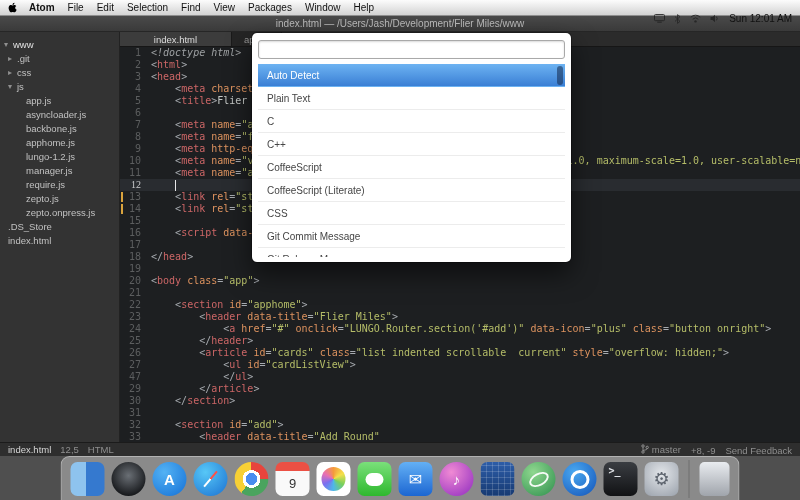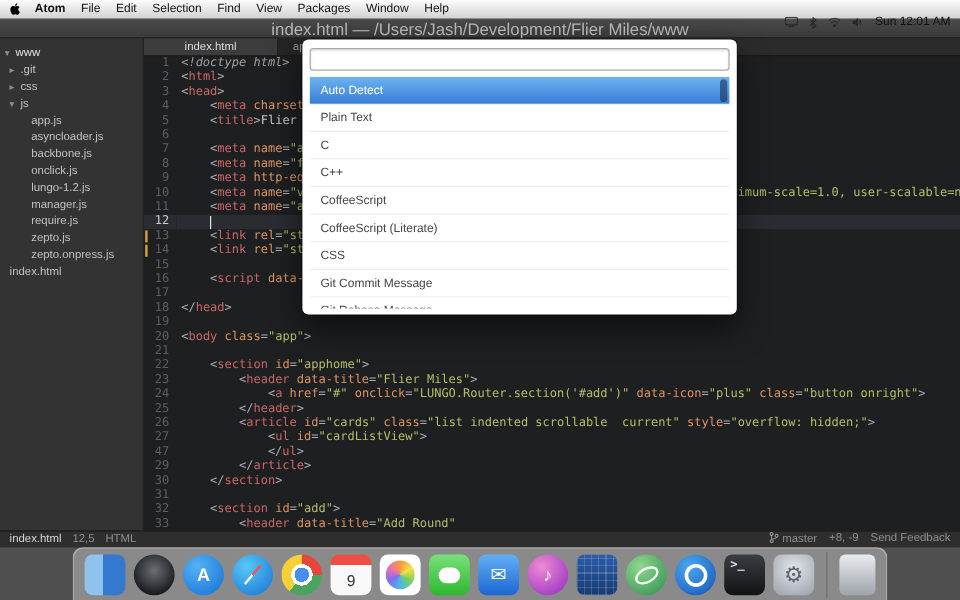--- a/index.html
+++ b/index.html
@@ -15,21 +15,21 @@
   .menu-item{margin-right:13px;cursor:default;white-space:nowrap;}
   .menu-item.app{font-weight:bold;margin-top:39px;}
   .menu-right{margin-left:auto;display:flex;align-items:center;gap:9px;margin-top:22px;}
   .mbar-icon{display:flex;align-items:center;opacity:.85;}
   .clock{font-size:10px;color:#111;white-space:nowrap;}
 
   
   .window{position:absolute;top:16px;left:0;right:0;height:440px;background:#1d1f21;
           display:flex;flex-direction:column;z-index:10;}
   .titlebar{height:16px;flex:none;background:linear-gradient(#4a4a4a,#3a3a3a);
-            border-bottom:1px solid #262626;color:#b9b9b9;font-size:14px;
+            border-bottom:1px solid #262626;color:#b9b9b9;font-size:10px;
             display:flex;align-items:center;justify-content:center;white-space:nowrap;}
   .main{flex:1;display:flex;min-height:0;}
 
   
   .tree{width:120px;flex:none;background:#333333;border-right:1px solid #222;
         color:#c2c2c2;font-size:9.5px;padding-top:5px;overflow:hidden;}
   .tree-row{height:14px;display:flex;align-items:center;padding-left:4px;white-space:nowrap;cursor:default;}
   .tree-row .arrow{width:9px;flex:none;color:#8f8f8f;font-size:8px;}
   .tree-row.root{color:#e0e0e0;}
   .tree-row.ind1{padding-left:8px;}
@@ -40,41 +40,41 @@
   .tabbar{height:15px;flex:none;background:#2b2b2b;border-bottom:1px solid #161616;display:flex;}
   .tab{padding:0 12px;display:flex;align-items:center;justify-content:center;font-size:9.5px;
        color:#979797;background:#252525;border-right:1px solid #1a1a1a;cursor:default;}
   .tab.active{background:#3c3c3c;color:#dddddd;min-width:112px;}
 
   .editor{flex:1;display:flex;min-height:0;overflow:hidden;
           font-family:"DejaVu Sans Mono",monospace;font-size:10px;line-height:12px;}
   .gutter{width:27px;flex:none;color:#5c5e5f;text-align:right;}
   .gutter-line{height:12px;padding-right:6px;position:relative;}
   .gutter-line.mod::before{content:"";position:absolute;left:1px;top:1px;bottom:1px;width:2px;background:#d9a33d;}
-  .gutter-line.cur{background:#292c30;color:#c9cbcd;}
+  .gutter-line.cur{background:#292c30;color:#c9cbcd;font-family:Liberation Serif, serif;}
   .code{flex:1;position:relative;white-space:pre;overflow:hidden;color:#c5c8c6;}
   .code-line{height:12px;padding-left:4px;}
   .code-line.cur{background:#292c30;}
   .tok-t{color:#cc6666;}
   .tok-a{color:#de935f;}
   .tok-s{color:#b5bd68;}
   .tok-p{color:#a7abb0;}
   .tok-x{color:#c5c8c6;}
   .tok-d{color:#9da0a2;font-style:italic;}
   .caret{position:absolute;width:1px;height:11px;background:#e6e7e8;}
 
   
   .statusbar{height:14px;flex:none;background:#2e2e2e;border-top:1px solid #1b1b1b;
              display:flex;align-items:center;gap:9px;padding:0 8px;font-size:9.5px;color:#8f8f8f;}
   .sb-file{color:#d6d6d6;}
-  .sb-right{margin-left:auto;display:flex;align-items:flex-start;gap:10px;}
+  .sb-right{margin-left:auto;display:flex;align-items:flex-end;gap:10px;}
   .sb-branch{display:flex;align-items:center;gap:3px;}
 
   
-  .palette{position:absolute;left:252px;top:17px;width:362px;height:229px;z-index:40;
+  .palette{position:absolute;left:252px;top:17px;width:319px;height:229px;z-index:40;
            background:#ffffff;border-radius:5px;padding:6px;
            box-shadow:0 0 0 1px rgba(0,0,0,.28),0 12px 26px rgba(0,0,0,.55);}
   .pinput{width:100%;height:19px;border:1px solid #a9a9a9;border-radius:3px;background:#fff;
           font-family:"Liberation Sans",sans-serif;font-size:10px;padding:0 5px;outline:none;
           box-shadow:inset 0 1px 2px rgba(0,0,0,.15);}
   .plist{margin-top:5px;height:193px;overflow:hidden;position:relative;background:#fff;}
   .pitem{height:23px;display:flex;align-items:center;padding:0 9px;font-size:10px;color:#454545;
          border-bottom:1px solid #ececec;background:#fff;cursor:default;}
   .pitem.selected{background:linear-gradient(#6db3f2,#3a7fd5);color:#fff;border-bottom-color:transparent;}
   .pscroll{position:absolute;right:2px;top:2px;width:6px;height:19px;border-radius:3px;background:rgba(20,40,75,.55);}
@@ -190,36 +190,39 @@
           <div class="tree-row ind2">
             <span>app.js</span>
           </div>
           <div class="tree-row ind2">
             <span>asyncloader.js</span>
           </div>
           <div class="tree-row ind2">
             <span>backbone.js</span>
           </div>
           <div class="tree-row ind2">
-            <span>onclick.js</span>
+            <span>apphome.js</span>
           </div>
           <div class="tree-row ind2">
             <span>lungo-1.2.js</span>
           </div>
           <div class="tree-row ind2">
             <span>manager.js</span>
           </div>
           <div class="tree-row ind2">
             <span>require.js</span>
           </div>
           <div class="tree-row ind2">
             <span>zepto.js</span>
           </div>
           <div class="tree-row ind2">
             <span>zepto.onpress.js</span>
+          </div>
+          <div class="tree-row ind1">
+            <span>.DS_Store</span>
           </div>
           <div class="tree-row ind1">
             <span>index.html</span>
           </div>
         </div>
       <div class="editor-col">
         <div class="tabbar">
             <div class="tab active">
               <span>index.html</span>
             </div>

